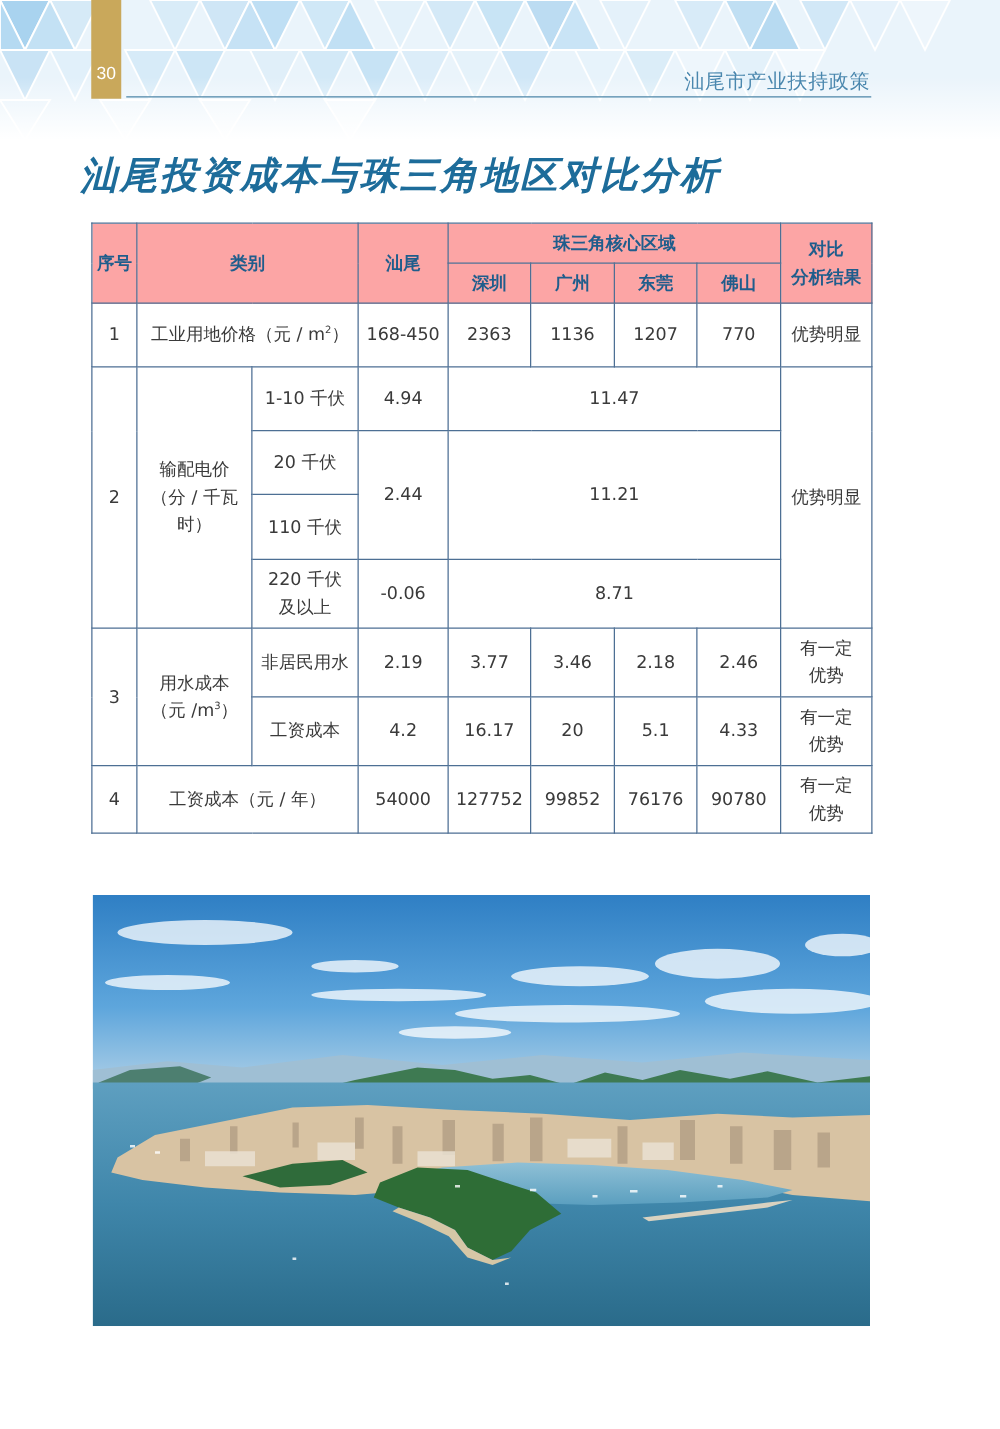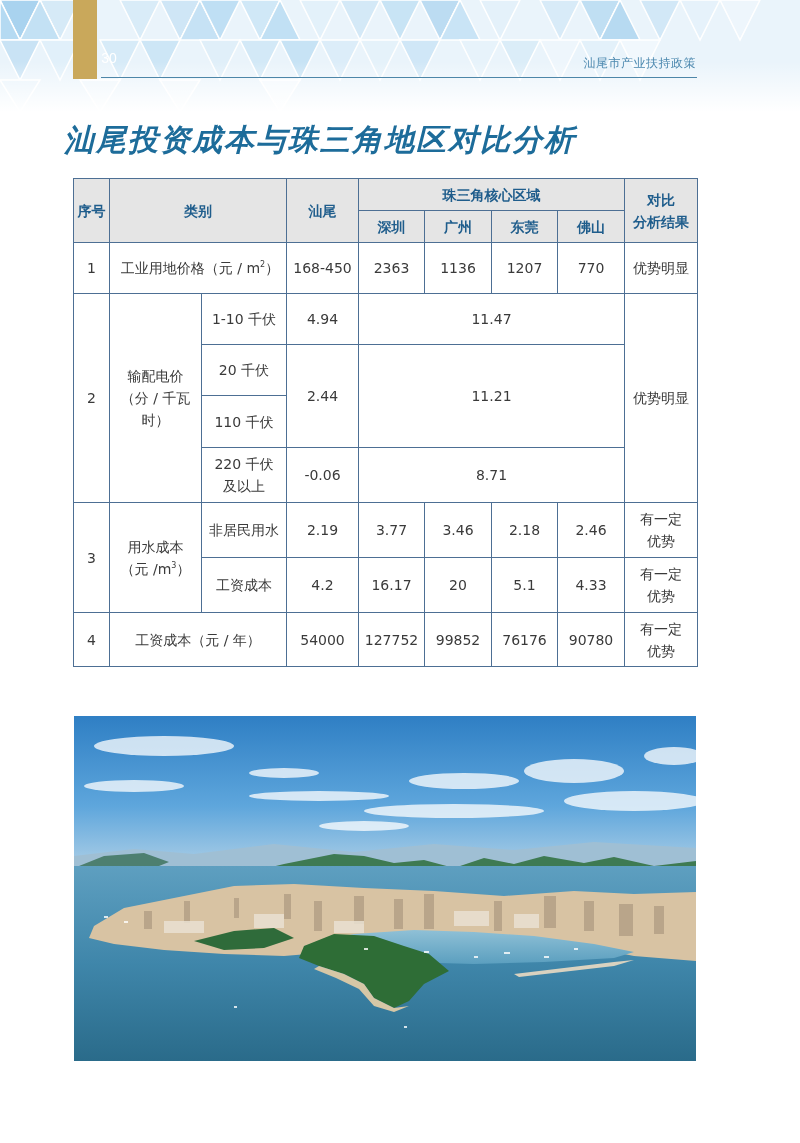--- a/index.html
+++ b/index.html
@@ -2,29 +2,29 @@
 <html><head>
   <meta charset="utf-8">
   <style>
     html, body { margin:0; padding:0; }
     body { width:800px; height:1143px; position:relative; background:#ffffff; overflow:hidden;
            font-family:"DejaVu Sans","Liberation Sans",sans-serif; color:#333; }
     .header-bg { position:absolute; left:0; top:0; width:800px; height:112px; overflow:hidden; }
     .header-bg svg { display:block; }
     .page-tab { position:absolute; left:73px; top:0; width:24px; height:79px; background:#c9a85b; }
     .page-num { position:absolute; left:73px; top:50px; width:24px; text-align:center; color:#fff;
-                font-family:"Liberation Sans",sans-serif; font-size:14px;padding-left:24px; }
+                font-family:"Liberation Sans",sans-serif; font-size:14px; }
     .header-rule { position:absolute; left:101px; top:77px; width:596px; height:1px; background:#4d86a8; }
-    .running-title { position:absolute; right:104px; top:55px; font-size:12px; color:#4a87ae; letter-spacing:0.5px; }
+    .running-title { position:absolute; right:104px; top:55px; font-size:16px; color:#4a87ae; letter-spacing:0.5px; }
     .page-title { position:absolute; left:0; width:640px; top:120px; text-align:center; font-size:30px;
                   font-weight:bold; font-style:italic; color:#1d6c9a; letter-spacing:2px; }
     table.cmp { position:absolute; left:73px; top:178px; width:624px; border-collapse:collapse; table-layout:fixed; }
     table.cmp td, table.cmp th { border:1px solid #4d6f94; text-align:center; vertical-align:middle; padding:0;
                  font-size:14px; color:#3a3a3a; font-weight:normal; line-height:22px; }
-    table.cmp th { background:#e5e5e5; color:#1f5d8c; font-weight:bold; font-size:14px; }
+    table.cmp th { background:#fca5a5; color:#1f5d8c; font-weight:bold; font-size:14px; }
     .photo { position:absolute; left:74px; top:716px; width:622px; height:345px; overflow:hidden; }
     .photo svg { display:block; }
     sup { font-size:8px; line-height:0; }
   </style>
 </head>
 <body>
 
 <div class="header-bg">
   <svg width="800" height="112" viewBox="0 0 800 112">
     <defs>

